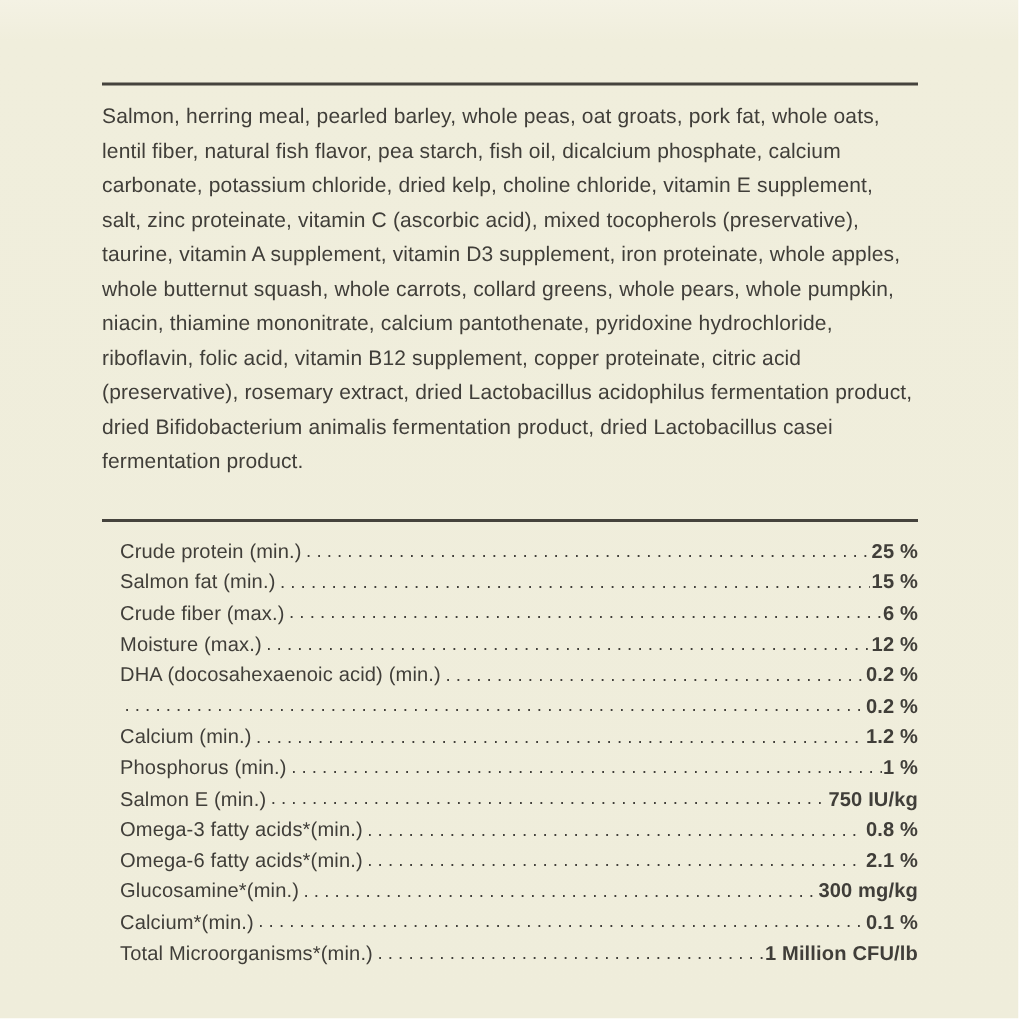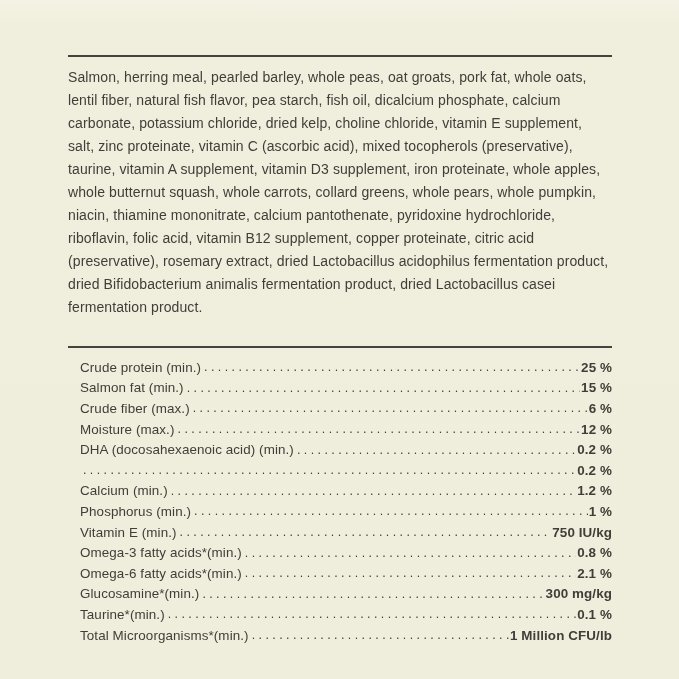--- a/index.html
+++ b/index.html
@@ -127,21 +127,21 @@
     <span class="ga-value">1.2 %</span>
   </div>
 
   <div class="ga-row">
     <span class="ga-label">Phosphorus (min.)</span>
     <span class="ga-dots">....................................................................................................................................................................................................................................................................</span>
     <span class="ga-value">1 %</span>
   </div>
 
   <div class="ga-row">
-    <span class="ga-label">Vitamin E (min.)</span>
+    <span class="ga-label">Salmon E (min.)</span>
     <span class="ga-dots">....................................................................................................................................................................................................................................................................</span>
     <span class="ga-value">750 IU/kg</span>
   </div>
 
   <div class="ga-row">
     <span class="ga-label">Omega-3 fatty acids*(min.)</span>
     <span class="ga-dots">....................................................................................................................................................................................................................................................................</span>
     <span class="ga-value">0.8 %</span>
   </div>
 
@@ -151,21 +151,21 @@
     <span class="ga-value">2.1 %</span>
   </div>
 
   <div class="ga-row">
     <span class="ga-label">Glucosamine*(min.)</span>
     <span class="ga-dots">....................................................................................................................................................................................................................................................................</span>
     <span class="ga-value">300 mg/kg</span>
   </div>
 
   <div class="ga-row">
-    <span class="ga-label">Taurine*(min.)</span>
+    <span class="ga-label">Calcium*(min.)</span>
     <span class="ga-dots">....................................................................................................................................................................................................................................................................</span>
     <span class="ga-value">0.1 %</span>
   </div>
 
   <div class="ga-row">
     <span class="ga-label">Total Microorganisms*(min.)</span>
     <span class="ga-dots">....................................................................................................................................................................................................................................................................</span>
     <span class="ga-value">1 Million CFU/lb</span>
   </div>
 </div>

